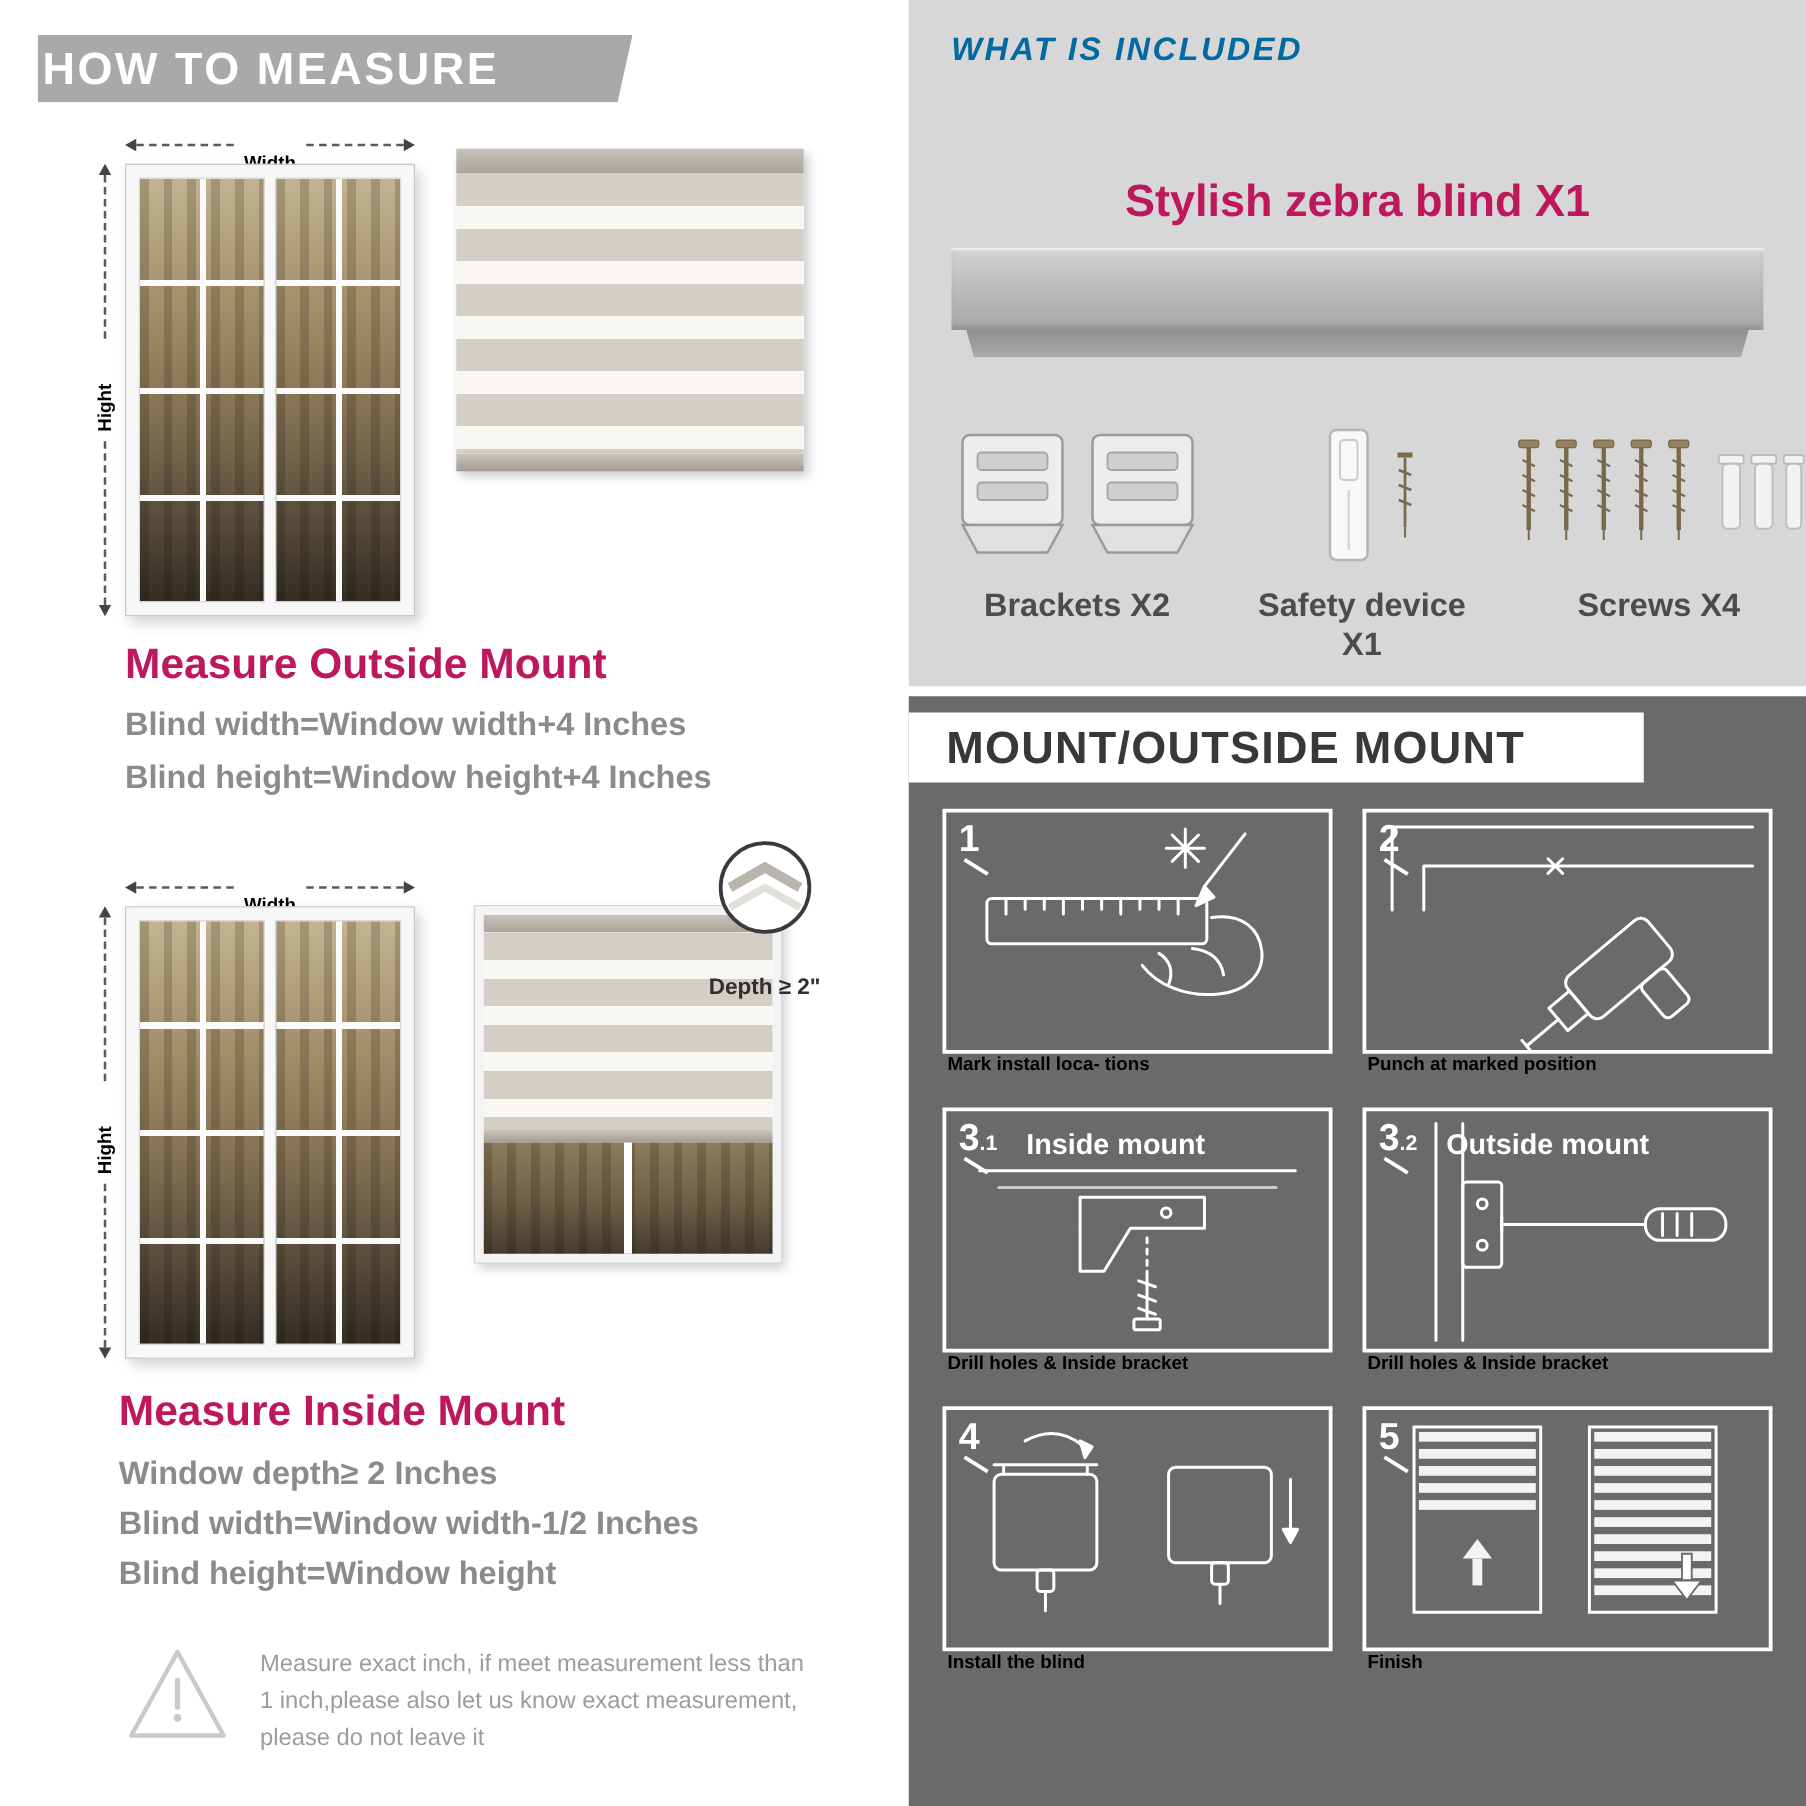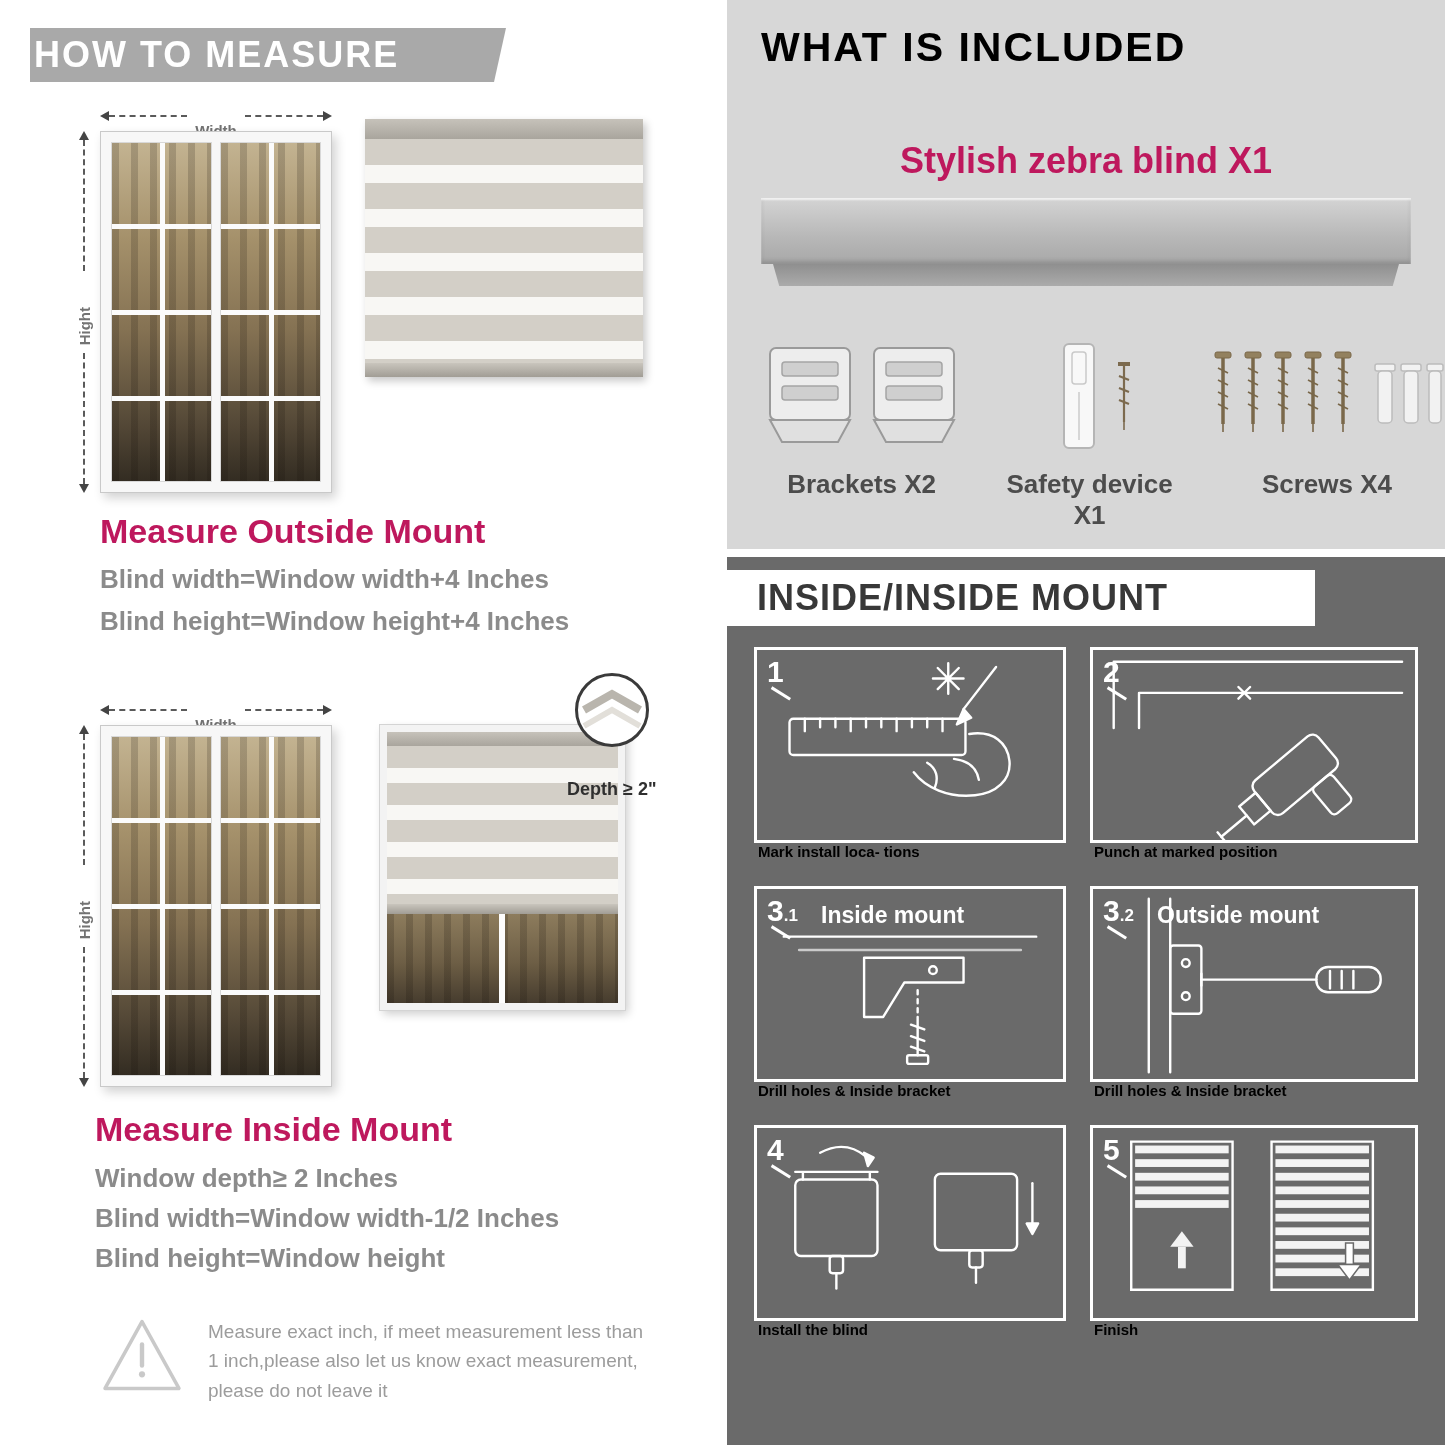--- a/index.html
+++ b/index.html
@@ -30,21 +30,21 @@
   
   .warrow { position:absolute; left:25px; top:6px; width:232px; height:18px; display:flex; align-items:center; }
   .warrow .dash { flex:1; border-top:2px dashed #5a5a5a; height:0; }
   .harrow { position:absolute; left:0px; top:30px; width:18px; height:362px; display:flex; flex-direction:column; align-items:center; }
   .harrow .dash { flex:1; border-left:2px dashed #5a5a5a; width:0; }
   .ah { width:0; height:0; border-style:solid; flex:none; }
   .ah.l { border-width:5px 9px 5px 0; border-color:transparent #444 transparent transparent; }
   .ah.r { border-width:5px 0 5px 9px; border-color:transparent transparent transparent #444; }
   .ah.u { border-width:0 5px 9px 5px; border-color:transparent transparent #444 transparent; }
   .ah.d { border-width:9px 5px 0 5px; border-color:#444 transparent transparent transparent; }
-  .alabel { font-size:15px; font-weight:bold; color:#737373; padding:0 8px; white-space:nowrap;margin-top:28px; }
+  .alabel { font-size:15px; font-weight:bold; color:#000000; padding:0 8px; white-space:nowrap;margin-top:28px; }
   .harrow .alabel { writing-mode:vertical-rl; transform:rotate(180deg); padding:8px 0; }
 
   
   .blind1 { position:absolute; left:290px; top:18px; width:278px; height:258px; display:flex; flex-direction:column;
     box-shadow:3px 4px 8px rgba(0,0,0,.22); }
   .rail-top { height:20px; background:linear-gradient(180deg,#c6c2ba,#a9a59d); flex:none; }
   .blind-stripes { flex:1; background:repeating-linear-gradient(180deg,#d3cfc7 0 26px,#f8f7f4 26px 44px); }
   .rail-bottom { height:14px; background:linear-gradient(180deg,#c9c5bd,#a19d95); flex:none; }
 
   .blind2 { position:absolute; left:305px; top:30px; width:245px; height:285px; background:#fff;
@@ -71,21 +71,21 @@
   .f-out-2 { left:100px; top:606px; }
   .f-in-1 { left:95px; top:1163px; }
   .f-in-2 { left:95px; top:1203px; }
   .f-in-3 { left:95px; top:1243px; }
 
   .warning { position:absolute; left:98px; top:1305px; width:560px; display:flex; gap:22px; align-items:center; }
   .warn-text { font-size:19px; color:#9c9c9c; line-height:1.55; width:440px;margin-top:12px; }
 
   
   .included { left:727px; top:0; width:718px; height:549px; background:#d7d7d7; }
-  .wii-header { position:absolute; left:34px; top:24px; font-size:41px; font-weight:bold; color:#000000; letter-spacing:2px; }
+  .wii-header { position:absolute; left:34px; top:24px; font-size:26px; font-weight:bold; color:#0369a1; letter-spacing:2px;font-style:italic; }
   .blind-label { position:absolute; left:0; top:140px; width:100%; text-align:center; font-size:36px; font-weight:bold; color:#be185d; }
   .cassette { position:absolute; left:34px; top:198px; width:650px; }
   .cassette-main { height:66px; background:linear-gradient(180deg,#d4d4d4,#b7b7b7 60%,#a8a8a8);
     box-shadow: inset 0 2px 2px rgba(255,255,255,.7), inset 0 -3px 4px rgba(0,0,0,.15); }
   .cassette-lip { height:22px; margin:0 12px; background:linear-gradient(180deg,#8f8f8f,#ababab);
     clip-path:polygon(0 0,100% 0,99% 100%,1% 100%); }
   .items { position:absolute; left:0; top:330px; width:100%; display:flex; }
   .item { text-align:center;margin-left:26px; }
   .item-1 { width:250px; } .item-2 { width:215px; } .item-3 { width:253px; }
   .item-icon { height:125px; display:flex; align-items:flex-end; justify-content:center; }
@@ -280,21 +280,21 @@
           </g>
         </svg>
       </div>
       <div class="item-label">Screws X4</div>
     </div>
   </div>
 </div>
 
 <div class="abs mount">
   <div class="iom-banner">
-    <span>INSIDE/INSIDE MOUNT</span>
+    <span>MOUNT/OUTSIDE MOUNT</span>
   </div>
 
   <div class="steps">
 
     <div class="cell">
       <div class="panel">
         <div class="stepnum"><span class="num">1</span><span class="sub"></span></div>
         <svg class="ill" viewBox="0 0 320 195">
           <g stroke="#fff" fill="none" stroke-width="2.4" stroke-linecap="round" stroke-linejoin="round">
             <path d="M200 12 V44 M184 28 H216 M189 17 L211 39 M211 17 L189 39"></path>

